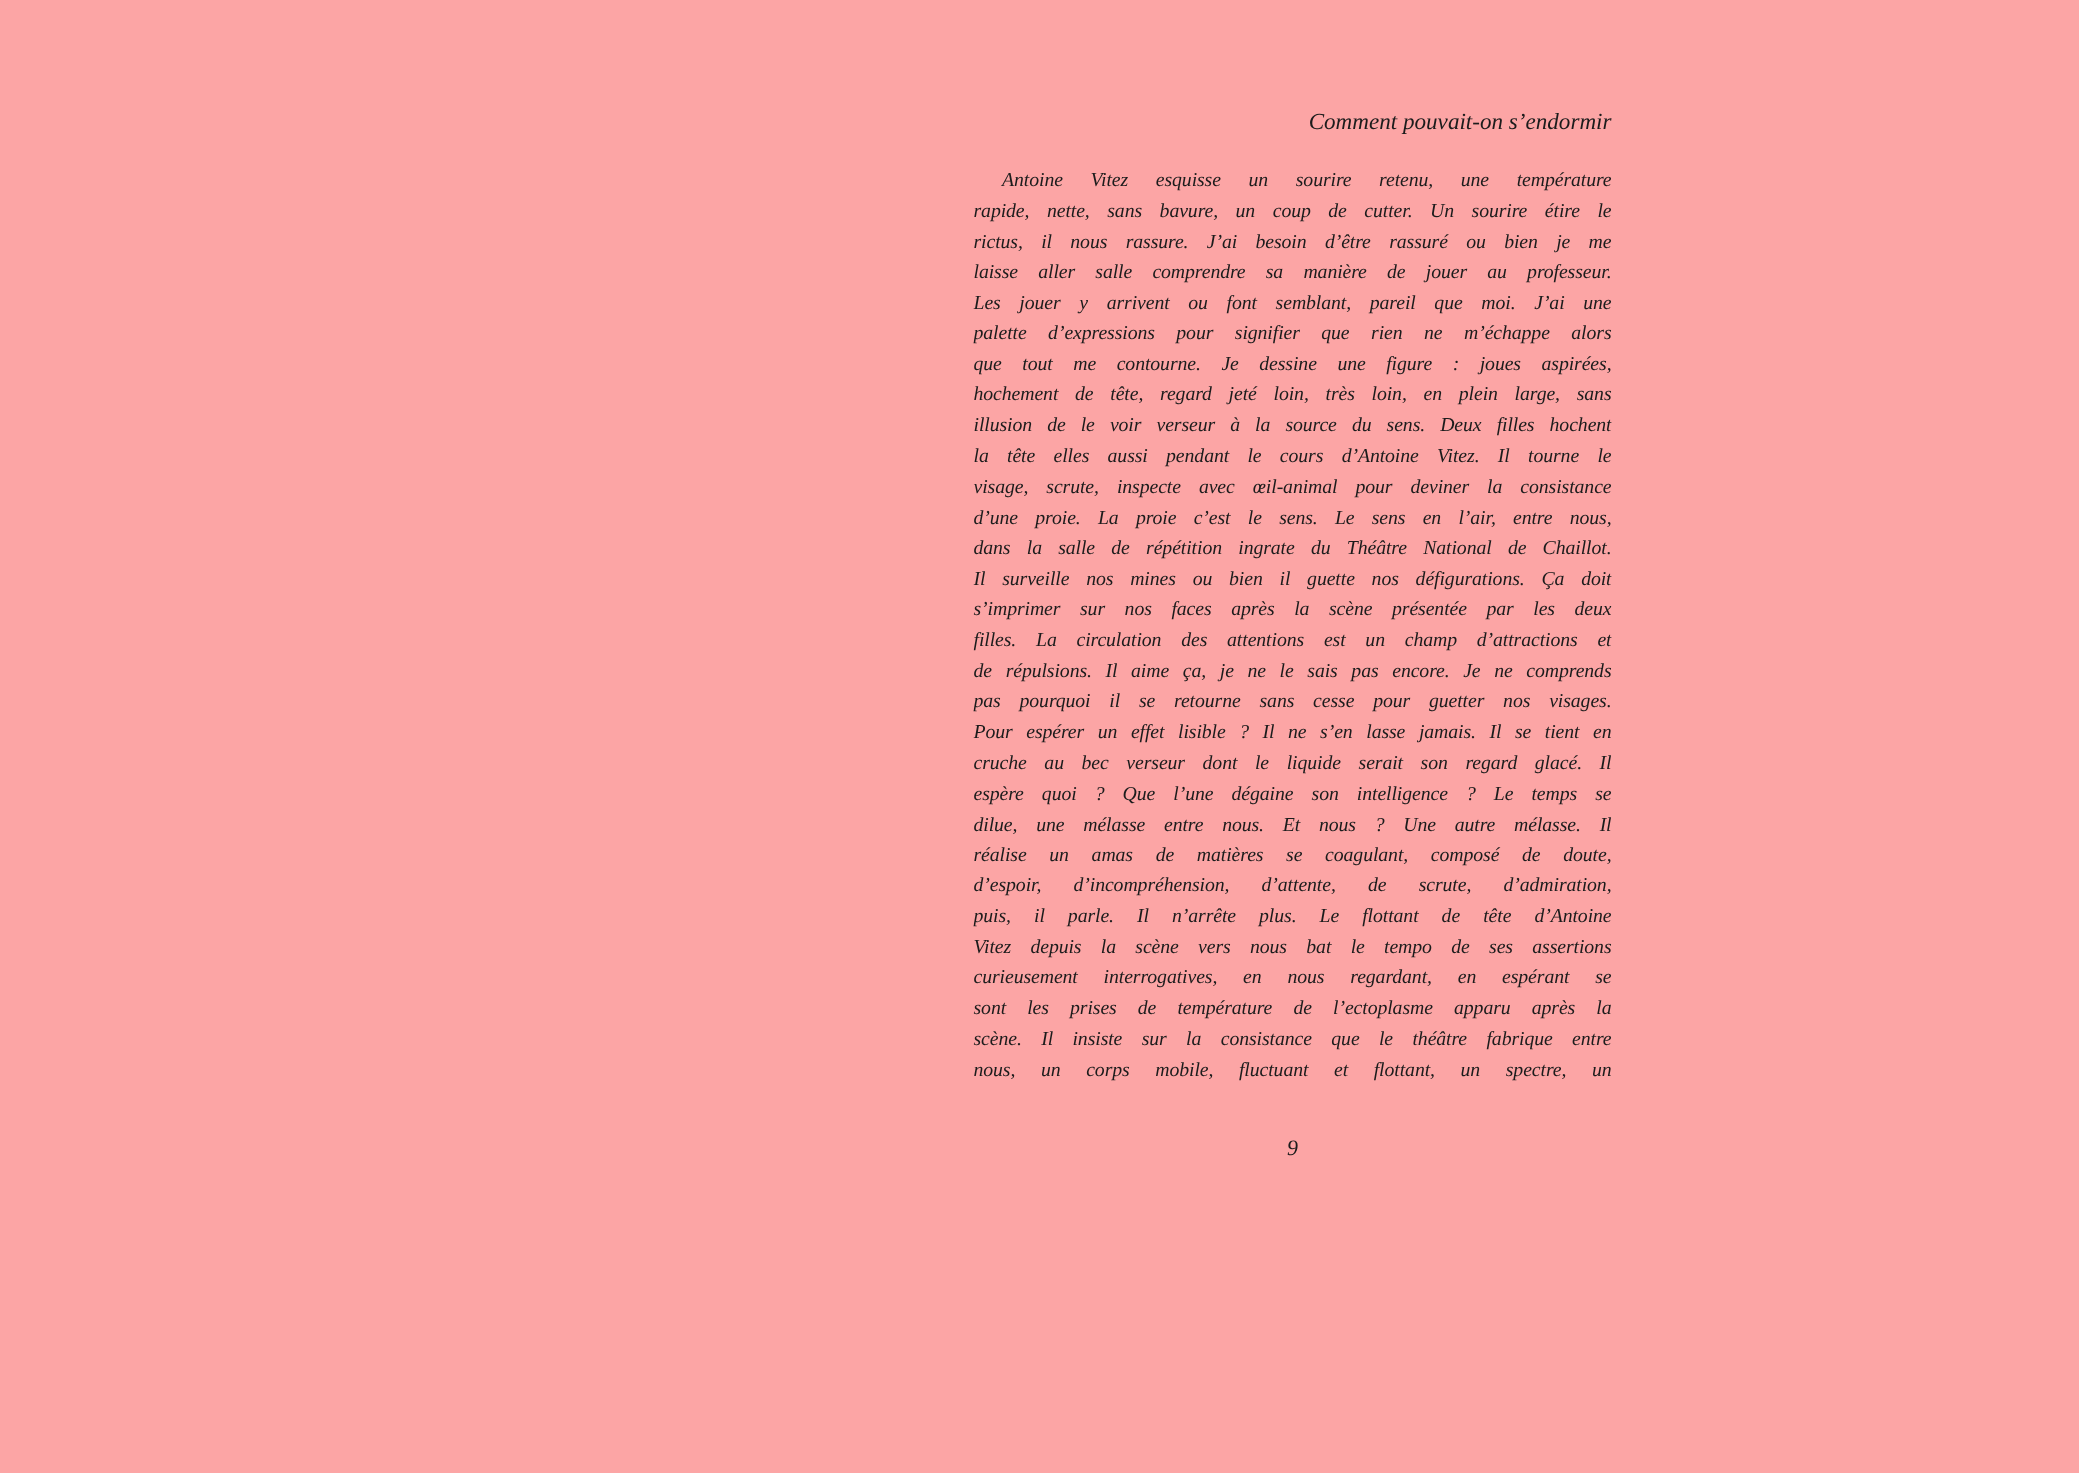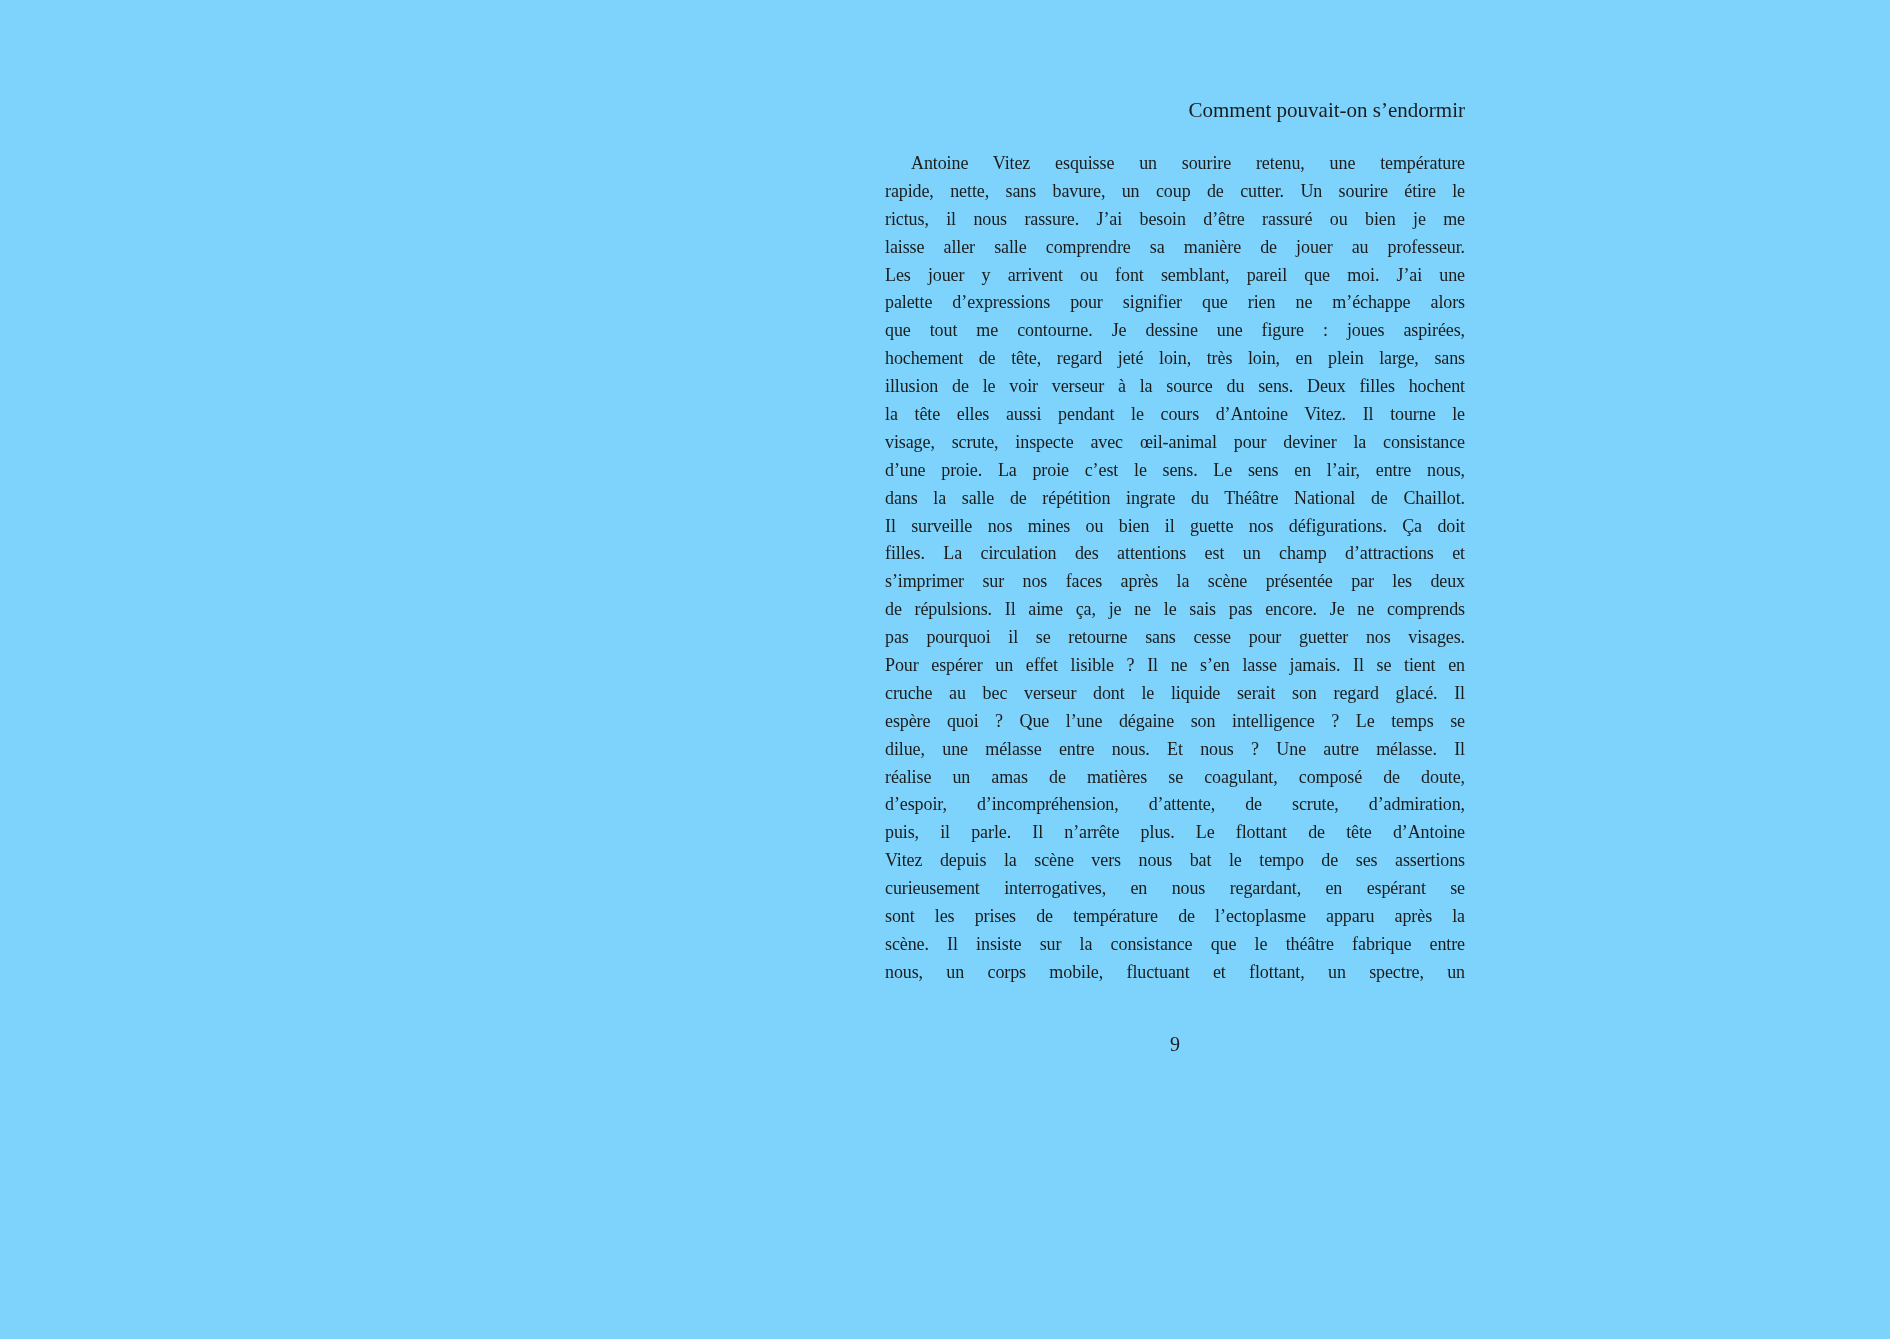--- a/index.html
+++ b/index.html
@@ -8,21 +8,22 @@
       height: 1339px;
       position: relative;
       background: #ffffff;
       font-family: "Liberation Serif", serif;
       color: #1c1c1c;
       overflow: hidden;
     }
     .book-page {
       position: absolute;
       inset: 0;
-      background: #7dd3fc;
+      background: #fca5a5;
+      font-style: italic;
     }
     .running-header {
       position: absolute;
       left: 885px;
       top: 96px;
       width: 580px;
       text-align: right;
       font-size: 21px;
       line-height: 28px;
       white-space: nowrap;
@@ -70,22 +71,22 @@
       <div class="line">Les jouer y arrivent ou font semblant, pareil que moi. J’ai une</div>
       <div class="line">palette d’expressions pour signifier que rien ne m’échappe alors</div>
       <div class="line">que tout me contourne. Je dessine une figure : joues aspirées,</div>
       <div class="line">hochement de tête, regard jeté loin, très loin, en plein large, sans</div>
       <div class="line">illusion de le voir verseur à la source du sens. Deux filles hochent</div>
       <div class="line">la tête elles aussi pendant le cours d’Antoine Vitez. Il tourne le</div>
       <div class="line">visage, scrute, inspecte avec œil-animal pour deviner la consistance</div>
       <div class="line">d’une proie. La proie c’est le sens. Le sens en l’air, entre nous,</div>
       <div class="line">dans la salle de répétition ingrate du Théâtre National de Chaillot.</div>
       <div class="line">Il surveille nos mines ou bien il guette nos défigurations. Ça doit</div>
+      <div class="line">s’imprimer sur nos faces après la scène présentée par les deux</div>
       <div class="line">filles. La circulation des attentions est un champ d’attractions et</div>
-      <div class="line">s’imprimer sur nos faces après la scène présentée par les deux</div>
       <div class="line">de répulsions. Il aime ça, je ne le sais pas encore. Je ne comprends</div>
       <div class="line">pas pourquoi il se retourne sans cesse pour guetter nos visages.</div>
       <div class="line">Pour espérer un effet lisible ? Il ne s’en lasse jamais. Il se tient en</div>
       <div class="line">cruche au bec verseur dont le liquide serait son regard glacé. Il</div>
       <div class="line">espère quoi ? Que l’une dégaine son intelligence ? Le temps se</div>
       <div class="line">dilue, une mélasse entre nous. Et nous ? Une autre mélasse. Il</div>
       <div class="line">réalise un amas de matières se coagulant, composé de doute,</div>
       <div class="line">d’espoir, d’incompréhension, d’attente, de scrute, d’admiration,</div>
       <div class="line">puis, il parle. Il n’arrête plus. Le flottant de tête d’Antoine</div>
       <div class="line">Vitez depuis la scène vers nous bat le tempo de ses assertions</div>

